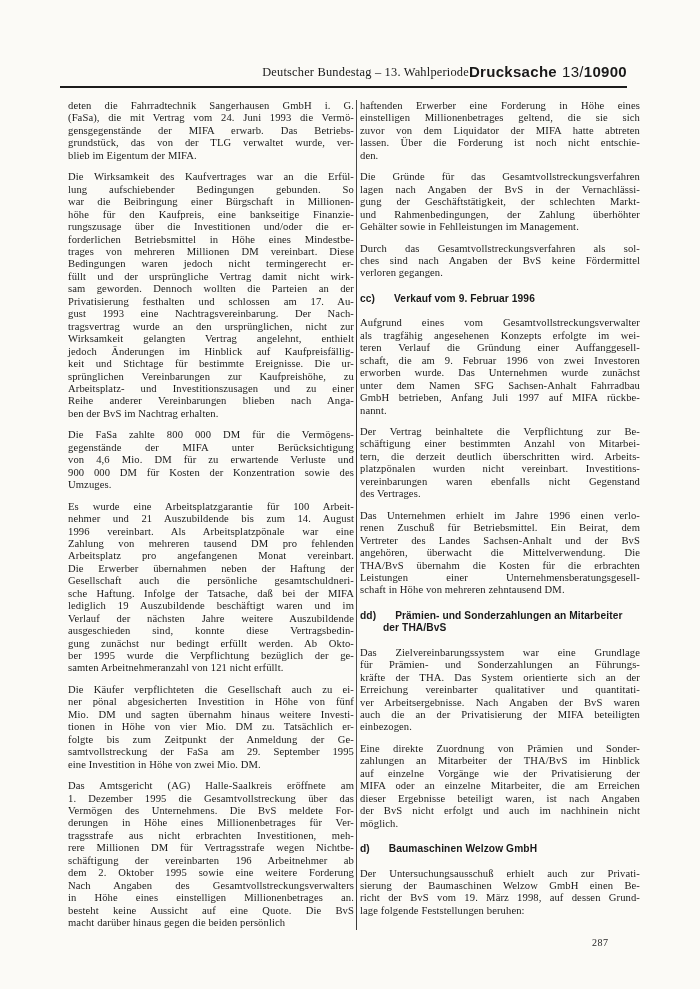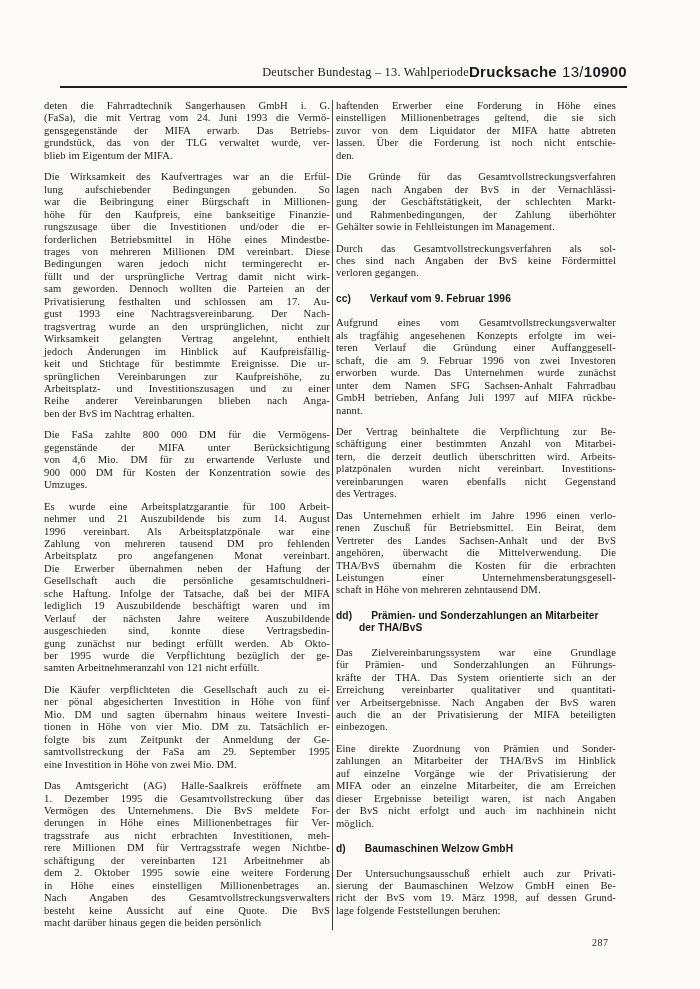--- a/index.html
+++ b/index.html
@@ -40,21 +40,21 @@
   .hdoc .b { font-weight: 700; }
   .hdoc .reg { font-weight: 400; margin-left: 5px; }
   .hrule {
     position: absolute;
     top: 86px; left: 60px; width: 567px; height: 2px;
     background: #1c1c1c;
   }
   
   .cols {
     position: absolute;
-    top: 100px; left: 44px; width: 572px;
+    top: 100px; left: 68px; width: 572px;
     display: flex;
     align-items: stretch;
   }
   .col {
     font-size: 10.6px;
     line-height: 12.45px;
     letter-spacing: 0.1px;
   }
   .col-left { width: 286px; }
   .divider {
@@ -166,24 +166,24 @@
           <div class="line jfull">samtvollstreckung der FaSa am 29. September 1995</div>
           <div class="line">eine Investition in Höhe von zwei Mio. DM.</div>
         </div>
         <div class="block para">
           <div class="line jfull">Das Amtsgericht (AG) Halle-Saalkreis eröffnete am</div>
           <div class="line jfull">1. Dezember 1995 die Gesamtvollstreckung über das</div>
           <div class="line jfull">Vermögen des Unternehmens. Die BvS meldete For-</div>
           <div class="line jfull">derungen in Höhe eines Millionenbetrages für Ver-</div>
           <div class="line jfull">tragsstrafe aus nicht erbrachten Investitionen, meh-</div>
           <div class="line jfull">rere Millionen DM für Vertragsstrafe wegen Nichtbe-</div>
-          <div class="line jfull">schäftigung der vereinbarten 121 Arbeitnehmer ab</div>
+          <div class="line jfull">schäftigung der vereinbarten 196 Arbeitnehmer ab</div>
           <div class="line jfull">dem 2. Oktober 1995 sowie eine weitere Forderung</div>
+          <div class="line jfull">Nach Angaben des Gesamtvollstreckungsverwalters</div>
           <div class="line jfull">in Höhe eines einstelligen Millionenbetrages an.</div>
-          <div class="line jfull">Nach Angaben des Gesamtvollstreckungsverwalters</div>
           <div class="line jfull">besteht keine Aussicht auf eine Quote. Die BvS</div>
           <div class="line">macht darüber hinaus gegen die beiden persönlich</div>
         </div>
       </div>
     <div class="divider"></div>
     <div class="col col-right" id="col-right">
         <div class="block para">
           <div class="line jfull">haftenden Erwerber eine Forderung in Höhe eines</div>
           <div class="line jfull">einstelligen Millionenbetrages geltend, die sie sich</div>
           <div class="line jfull">zuvor von dem Liquidator der MIFA hatte abtreten</div>

